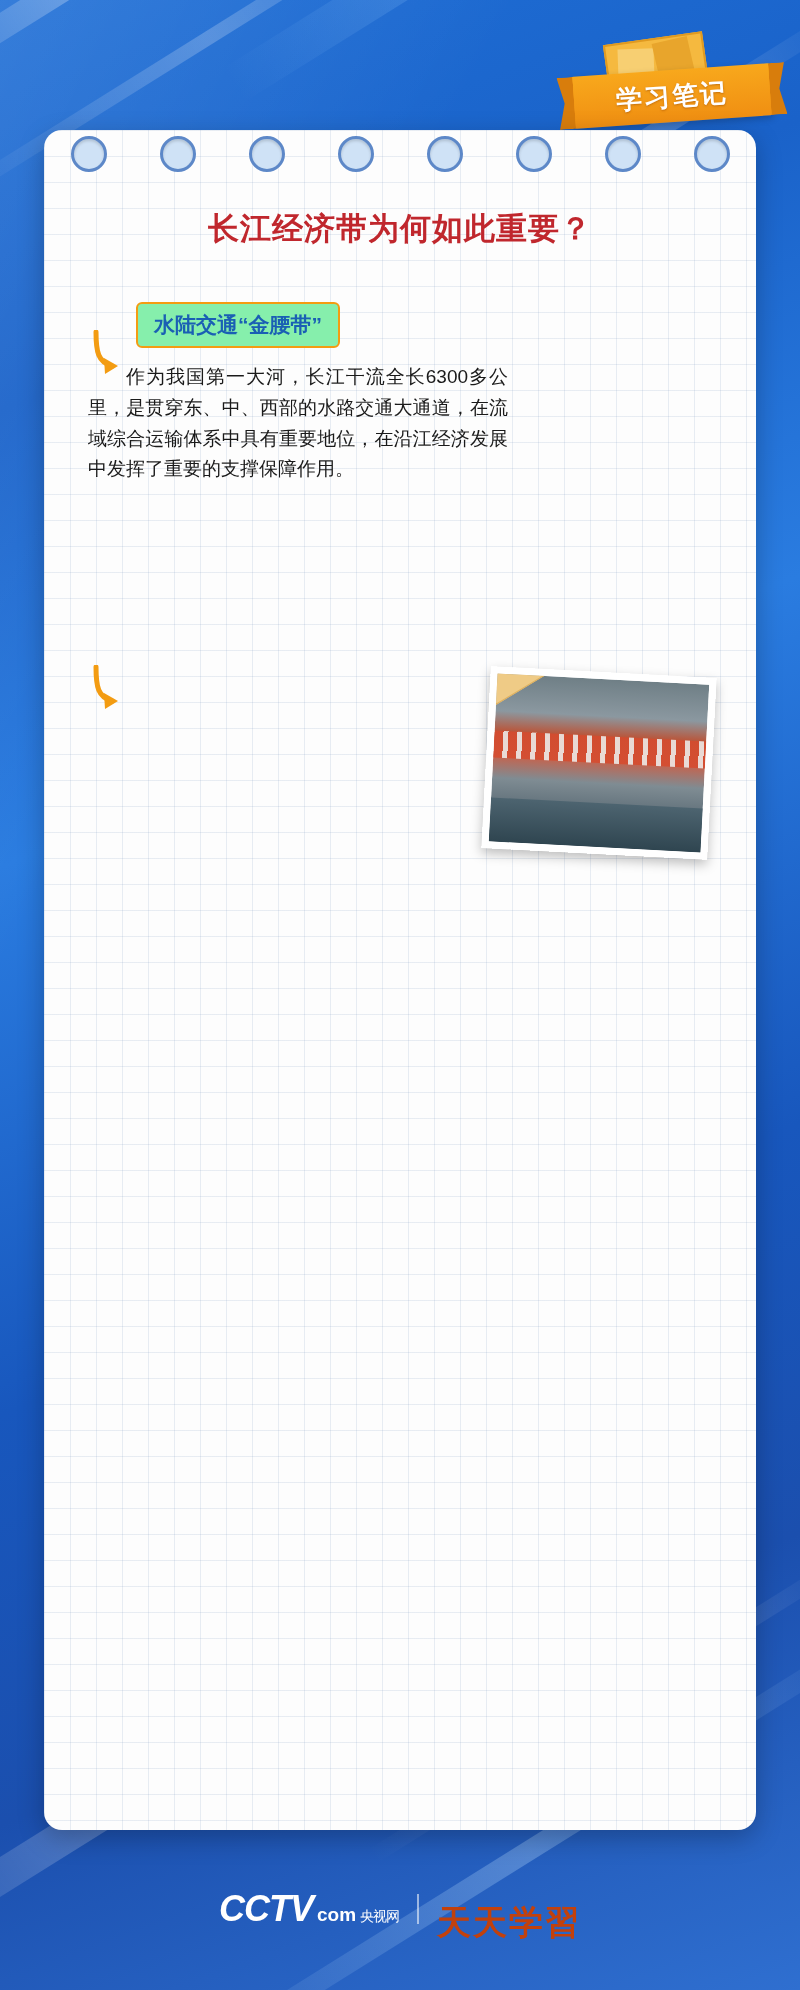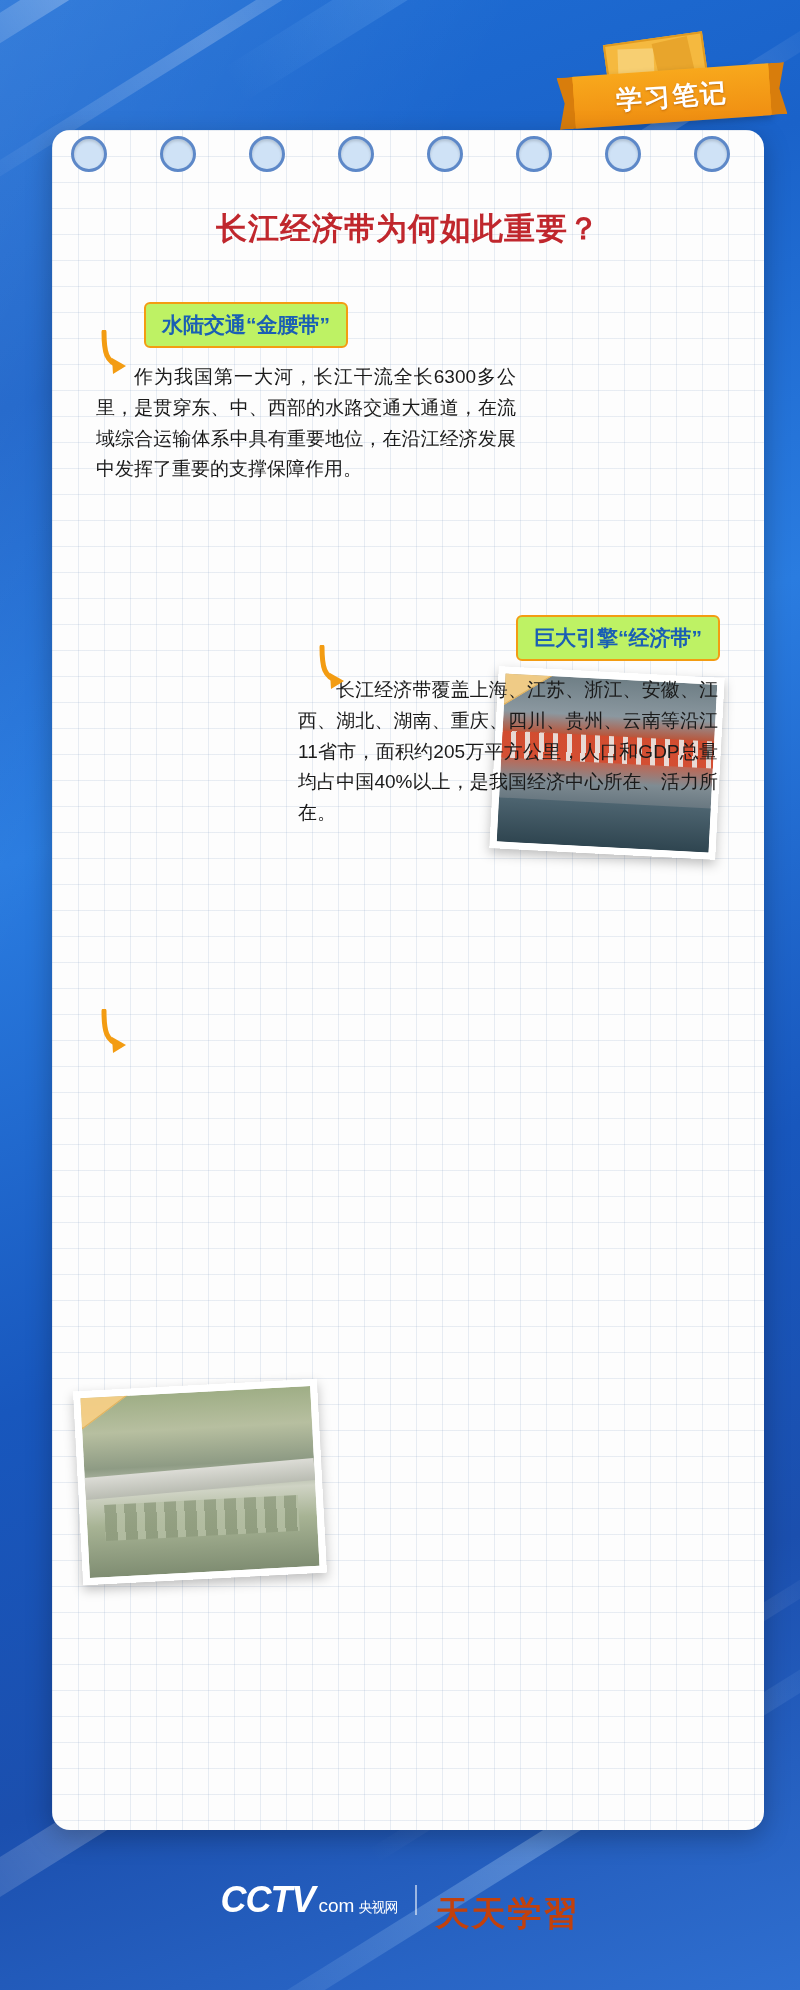--- a/index.html
+++ b/index.html
@@ -28,37 +28,37 @@
   .badge .tape:after{content:"";position:absolute;left:48px;top:2px;width:36px;height:38px;background:#e8a52c;transform:rotate(-5deg);}
   .badge .ribbon{position:absolute;left:0;top:28px;width:200px;height:52px;background:linear-gradient(180deg,#f8a81c,#f08f12);
     transform:rotate(-4deg);border-radius:3px;box-shadow:0 3px 7px rgba(0,0,0,.22);}
   .badge .ribbon:before,.badge .ribbon:after{content:"";position:absolute;top:0;width:16px;height:52px;background:#d87d0c;}
   .badge .ribbon:before{left:-14px;clip-path:polygon(0 0,100% 0,100% 100%,0 100%,40% 50%);}
   .badge .ribbon:after{right:-14px;clip-path:polygon(0 0,100% 0,60% 50%,100% 100%,0 100%);}
   .badge .ribbon span{position:absolute;inset:0;display:flex;align-items:center;justify-content:center;
     color:#fff;font-size:26px;font-weight:bold;letter-spacing:2px;text-shadow:0 1px 2px rgba(150,70,0,.5);}
 
   
-  .notebook{position:absolute;left:52px;top:130px;width:712px;height:1700px;
+  .notebook{position:absolute;left:44px;top:130px;width:712px;height:1700px;
     background:#fdfdfd;border-radius:18px;box-shadow:0 8px 26px rgba(0,0,0,.25);overflow:hidden;}
   .grid{position:absolute;inset:0;
     background-image:linear-gradient(to right,rgba(120,150,190,.16) 1px,transparent 1px),
                      linear-gradient(to bottom,rgba(120,150,190,.16) 1px,transparent 1px);
     background-size:26px 26px;}
   .rings{position:absolute;left:44px;top:132px;width:712px;height:44px;display:flex;justify-content:space-around;align-items:center;}
   .ring{width:30px;height:30px;border-radius:50%;background:#cfe2f6;border:3px solid #5d88c8;box-shadow:inset 0 2px 3px rgba(0,0,0,.15);}
 
   .content{position:relative;padding:78px 44px 0 44px;}
 
   h1.title{margin:0;text-align:center;color:#c0272d;font-size:31px;font-weight:bold;letter-spacing:1px;
     font-family:"DejaVu Serif","Liberation Serif",serif;}
 
   .section{position:relative;margin-top:52px;}
   .tag{display:inline-block;border:2px solid #f39c12;border-radius:6px;padding:7px 16px;
-    font-size:21px;font-weight:bold;background:#bef264;}
+    font-size:21px;font-weight:bold;background:#86efac;}
   .tag.blue{color:#1a5fb4;}
   .tag.green{color:#1f8a4c;}
   .tag-wrap.right{text-align:right;}
   .arrow{position:absolute;width:42px;height:46px;}
   .arrow svg{width:100%;height:100%;display:block;}
 
   p.para{font-size:19px;line-height:1.62;color:#1a1a1a;text-align:justify;margin:14px 0 0 0;text-indent:2em;}
 
   .photo{position:absolute;border:7px solid #fff;box-shadow:0 5px 12px rgba(0,0,0,.25);overflow:hidden;}
   .photo .tape2{position:absolute;left:-14px;top:-16px;width:62px;height:30px;background:#f6cf86;
@@ -75,23 +75,23 @@
 
   
   .p2{top:770px;left:-18px;width:230px;height:180px;transform:rotate(-3deg);}
   .p2 .ph-img{background:linear-gradient(180deg,#9fae86 0%,#b7bfa0 20%,#8e9b84 40%,#cfd3c4 55%,#a7b394 72%,#7f8d72 100%);}
   .p2 .ph-img:after{content:"";position:absolute;left:0;top:42%;width:100%;height:12%;
     background:linear-gradient(180deg,#dcdcd6,#b9bcb2);transform:rotate(-2deg);}
   .p2 .ph-img:before{content:"";position:absolute;left:8%;top:60%;width:84%;height:20%;
     background:repeating-linear-gradient(90deg,#8d9a7c 0 12px,#b5bfa4 12px 20px);opacity:.8;}
 
   
-  .footer{position:absolute;left:0;bottom:53px;width:800px;display:flex;align-items:center;justify-content:center;gap:18px;}
+  .footer{position:absolute;left:0;bottom:44px;width:800px;display:flex;align-items:center;justify-content:center;gap:18px;}
   .cctv{color:#fff;font-size:36px;font-weight:bold;font-style:italic;letter-spacing:-1px;display:flex;align-items:baseline;gap:4px;}
-  .cctv .com{font-size:19px;font-style:normal;font-weight:normal;letter-spacing:0;}
+  .cctv .com{font-size:19px;font-style:normal;font-weight:bold;letter-spacing:0;}
   .cctv .cn{font-size:14px;font-style:normal;font-weight:normal;}
   .divider{width:2px;height:30px;background:rgba(255,255,255,.55);}
   .ttxx{color:#c2410c;font-size:34px;font-weight:bold;font-family:"DejaVu Serif","Liberation Serif",serif;letter-spacing:2px;margin-top:29px;}
 </style>
 </head>
 <body>
 
 <div class="streak s1"></div>
 <div class="streak s2"></div>
 <div class="streak s3"></div>
@@ -124,36 +124,20 @@
       <div class="tag-wrap" style="padding-left:48px;">
         <span class="tag blue">水陆交通“金腰带”</span>
       </div>
       <p class="para" style="width:420px;">作为我国第一大河，长江干流全长6300多公里，是贯穿东、中、西部的水路交通大通道，在流域综合运输体系中具有重要地位，在沿江经济发展中发挥了重要的支撑保障作用。</p>
       <div class="photo p1">
         <div class="tape2"></div>
         <div class="ph-img"></div>
       </div>
     </div>
 
-    <div class="section" style="margin-top:130px;">
-      <div class="arrow" style="left:218px;top:30px;">
-        <svg viewBox="0 0 42 46">
-            <path d="M8 2 C8 22 10 32 24 36" stroke="#f39c12" stroke-width="5" fill="none" stroke-linecap="round"></path>
-            <path d="M30 36 L16 28 L17 44 Z" fill="#f39c12"></path>
-          </svg>
-      </div>
-      <div class="tag-wrap right">
-        <span class="tag blue">巨大引擎“经济带”</span>
-      </div>
-      <p class="para" style="width:420px;margin-left:202px;">长江经济带覆盖上海、江苏、浙江、安徽、江西、湖北、湖南、重庆、四川、贵州、云南等沿江11省市，面积约205万平方公里，人口和GDP总量均占中国40%以上，是我国经济中心所在、活力所在。</p>
-      <div class="photo p2">
-        <div class="tape2"></div>
-        <div class="ph-img"></div>
-      </div>
-    </div>
 
     <div class="section" style="margin-top:150px;">
       <div class="arrow" style="left:0;top:30px;">
         <svg viewBox="0 0 42 46">
             <path d="M8 2 C8 22 10 32 24 36" stroke="#f39c12" stroke-width="5" fill="none" stroke-linecap="round"></path>
             <path d="M30 36 L16 28 L17 44 Z" fill="#f39c12"></path>
           </svg>
       </div>
 
     </div>

